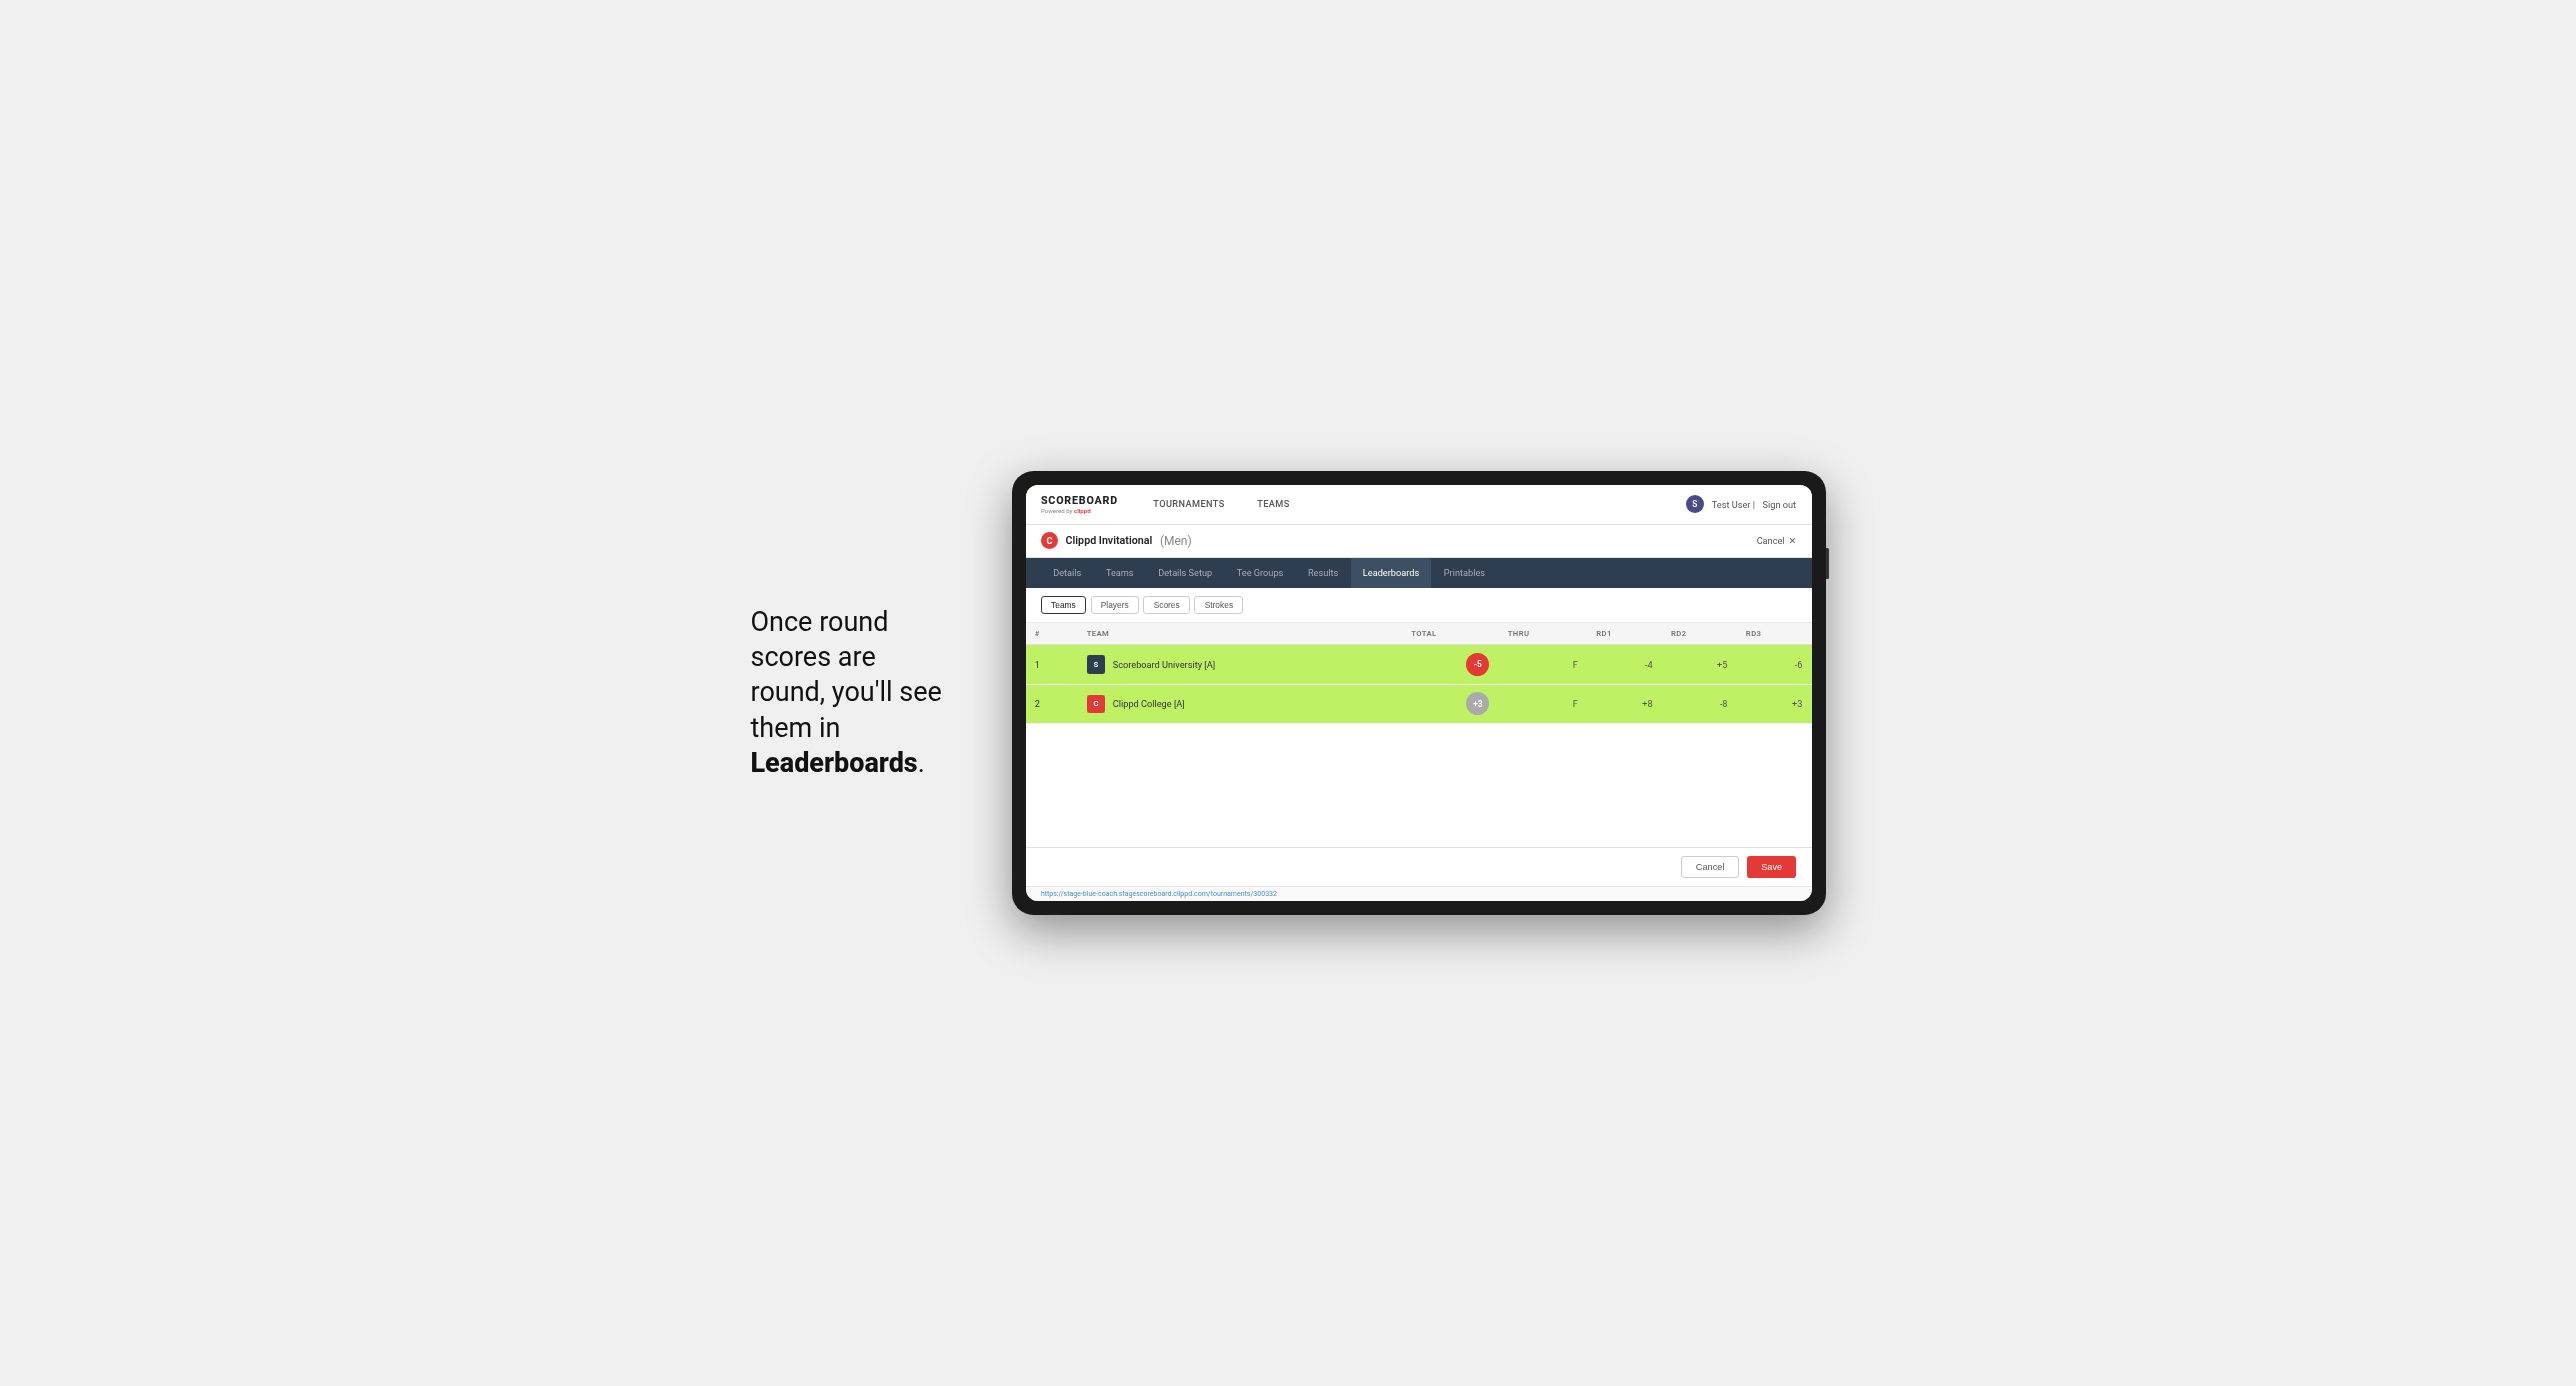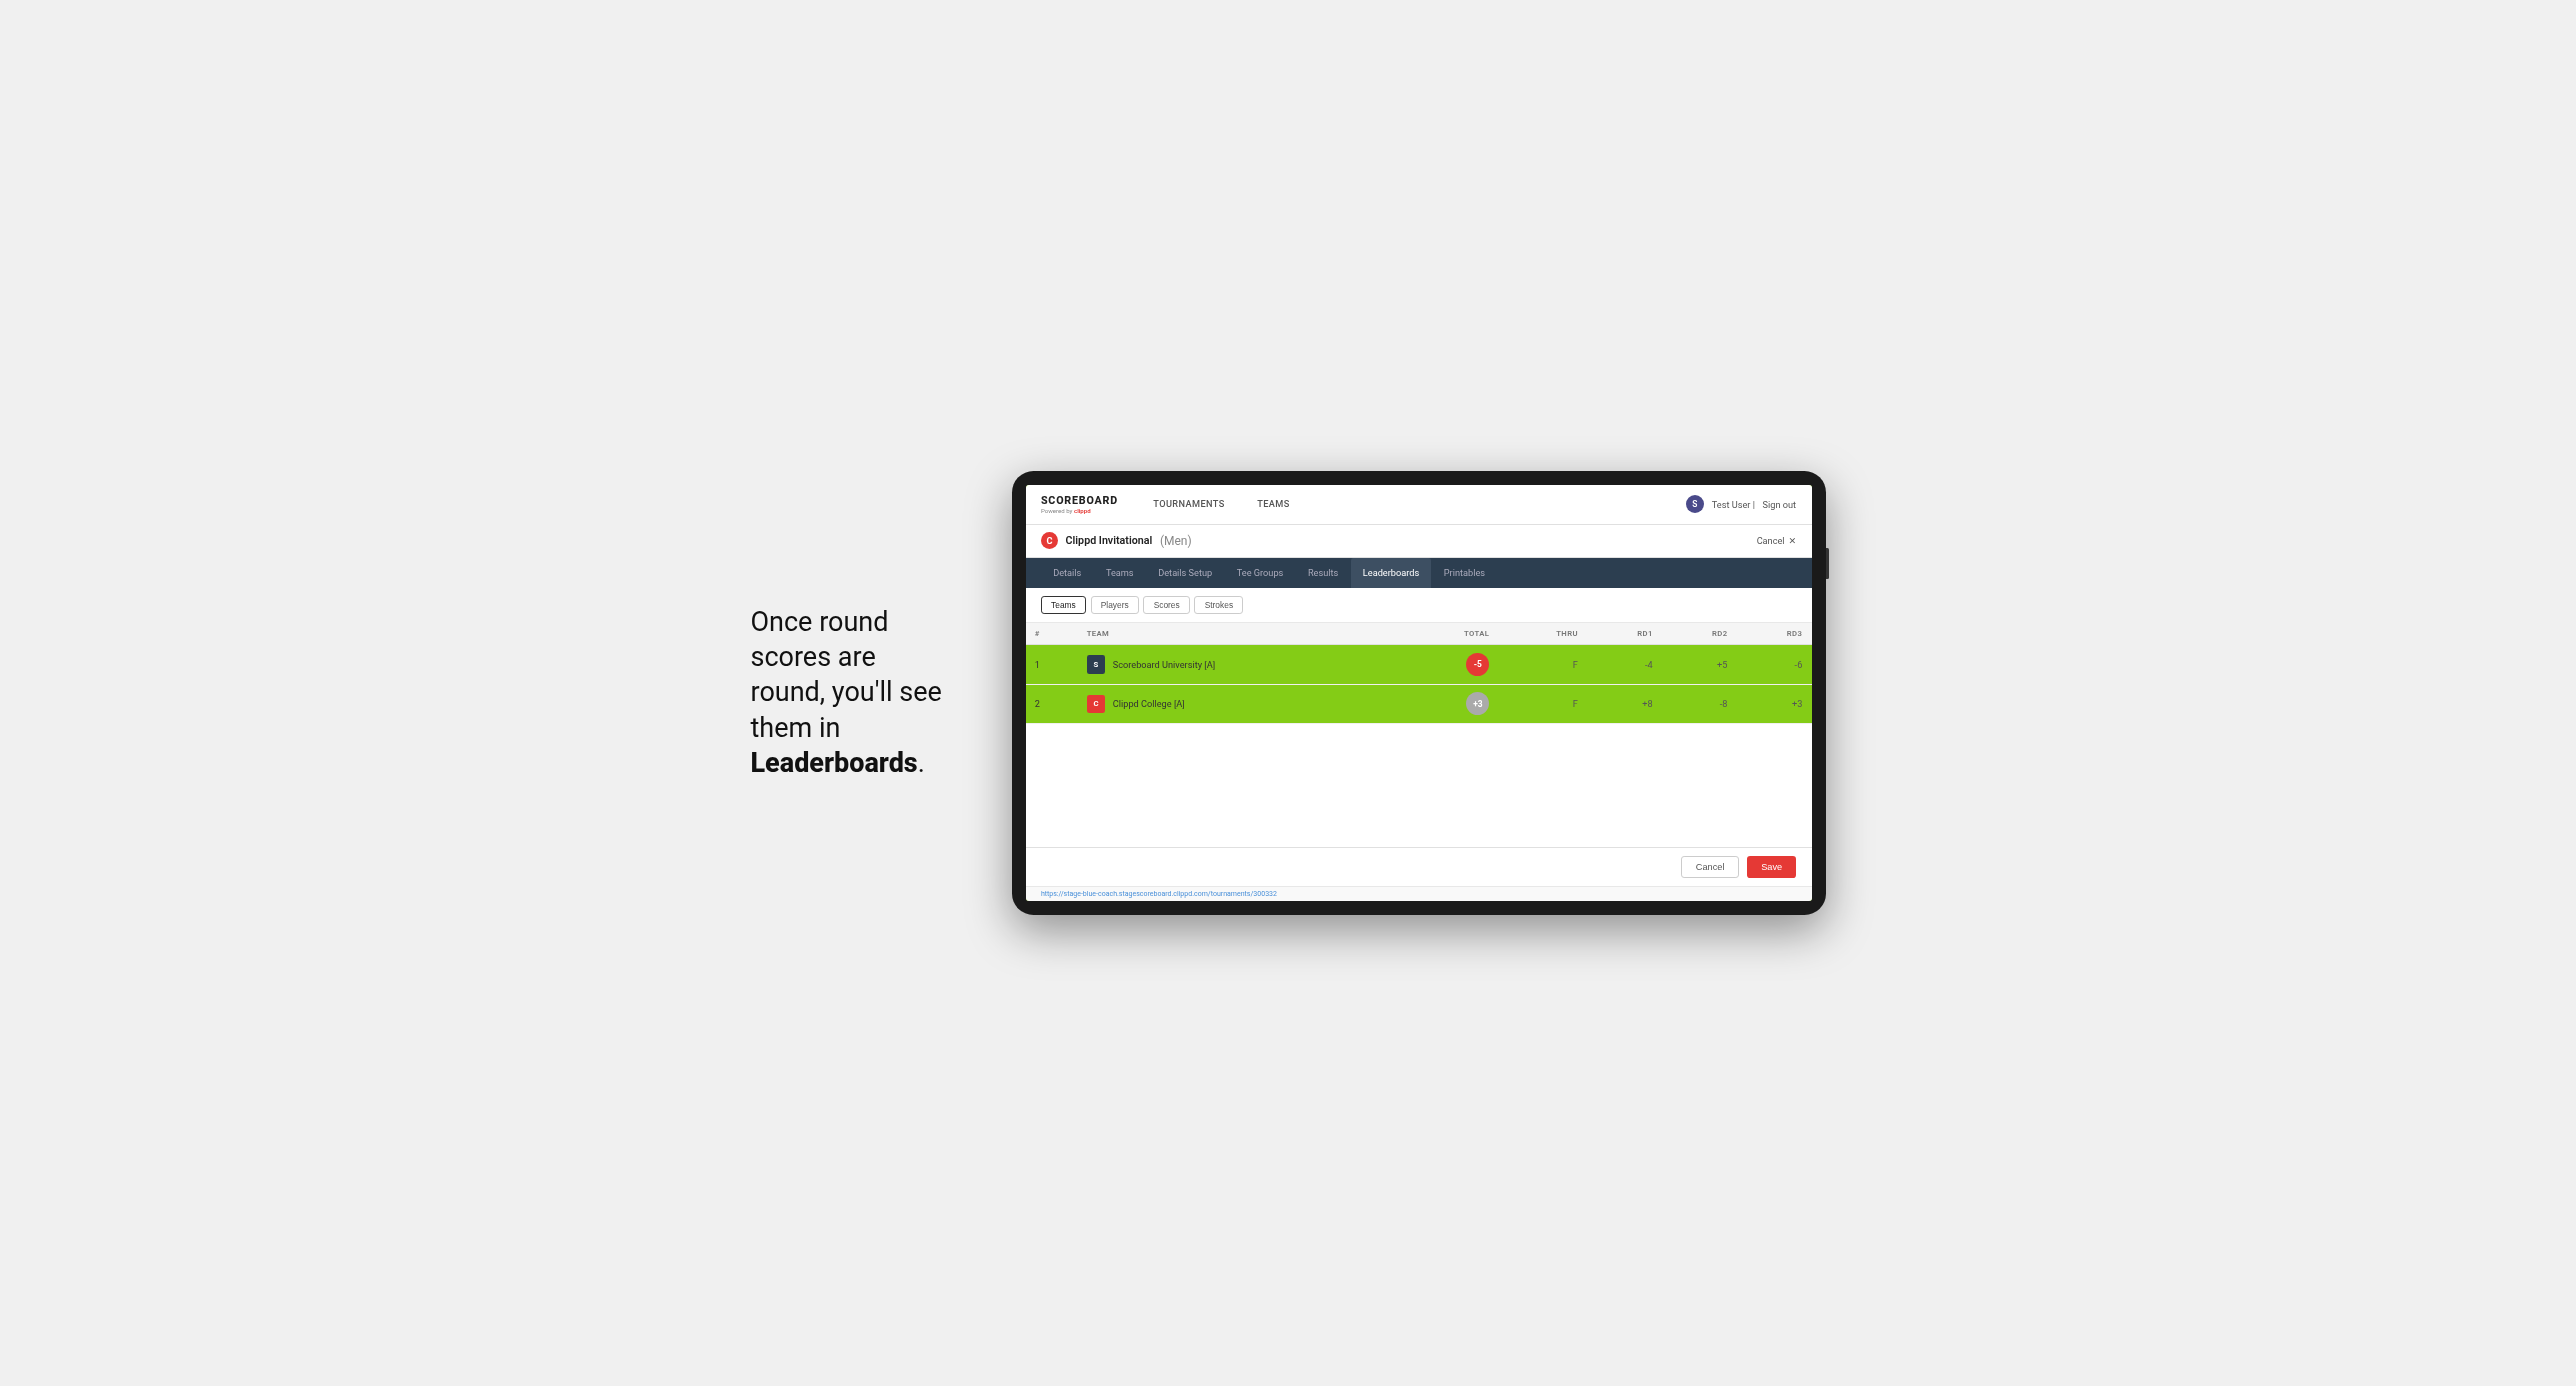--- a/index.html
+++ b/index.html
@@ -35,22 +35,22 @@
     .tablet-outer {
       flex: 1;
       background: #1a1a1a;
       border-radius: 21.5px;
       padding: 14px;
       box-shadow: 0 15.4px 46px rgba(0,0,0,0.4);
       position: relative;
     }
 
     .tablet-inner {
-      background: #84cc16;
-      border-radius: 3px;
+      background: #bef264;
+      border-radius: 12px;
       overflow: hidden;
     }
 
     
     .top-nav {
       background: #fff;
       border-bottom: 0.8px solid #e0e0e0;
       display: flex;
       align-items: center;
       padding: 0 15.4px;
@@ -240,21 +240,21 @@
       font-size: 7.7px;
       font-weight: 600;
       color: #777;
       text-align: left;
       text-transform: uppercase;
       letter-spacing: 0.4px;
       border-bottom: 0.8px solid #e0e0e0;
     }
 
     .data-table thead th.right {
-      text-align: right;
+      text-align: left;
     }
 
     .data-table tbody tr {
       border-bottom: 0.8px solid #f0f0f0;
     }
 
     .data-table tbody td {
       padding: 7.7px 9.2px;
       font-size: 9.2px;
       color: #333;

